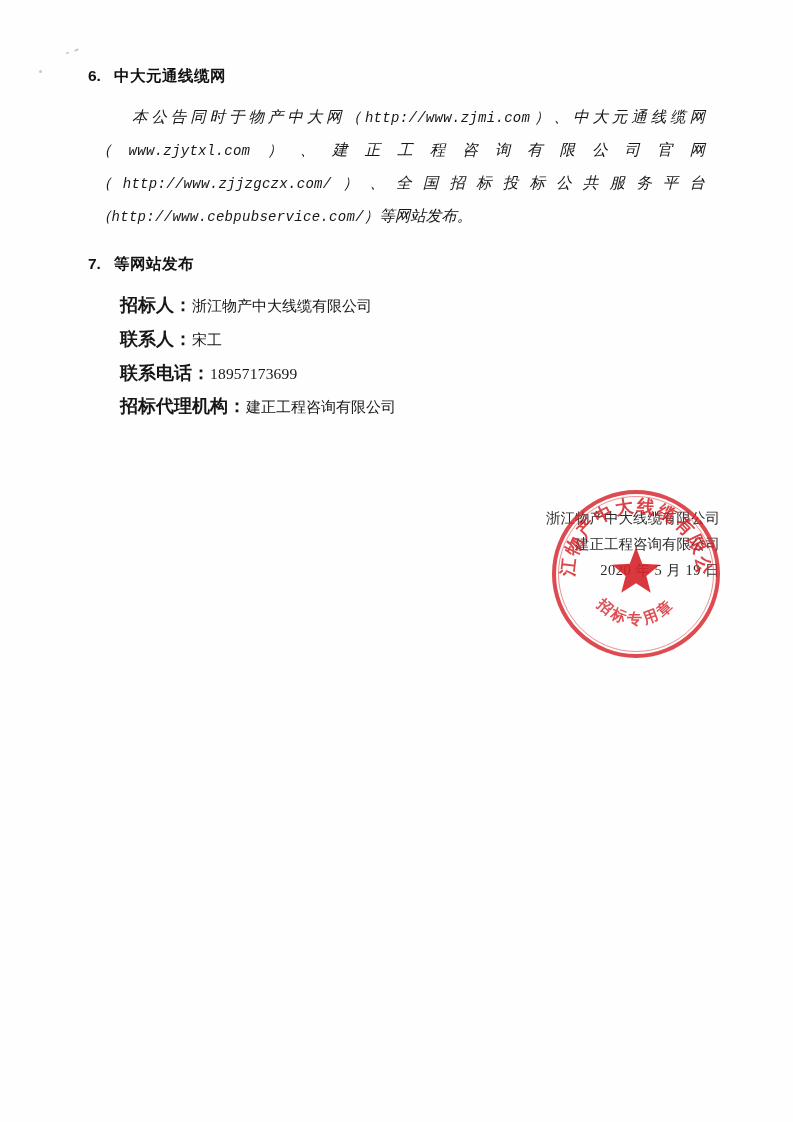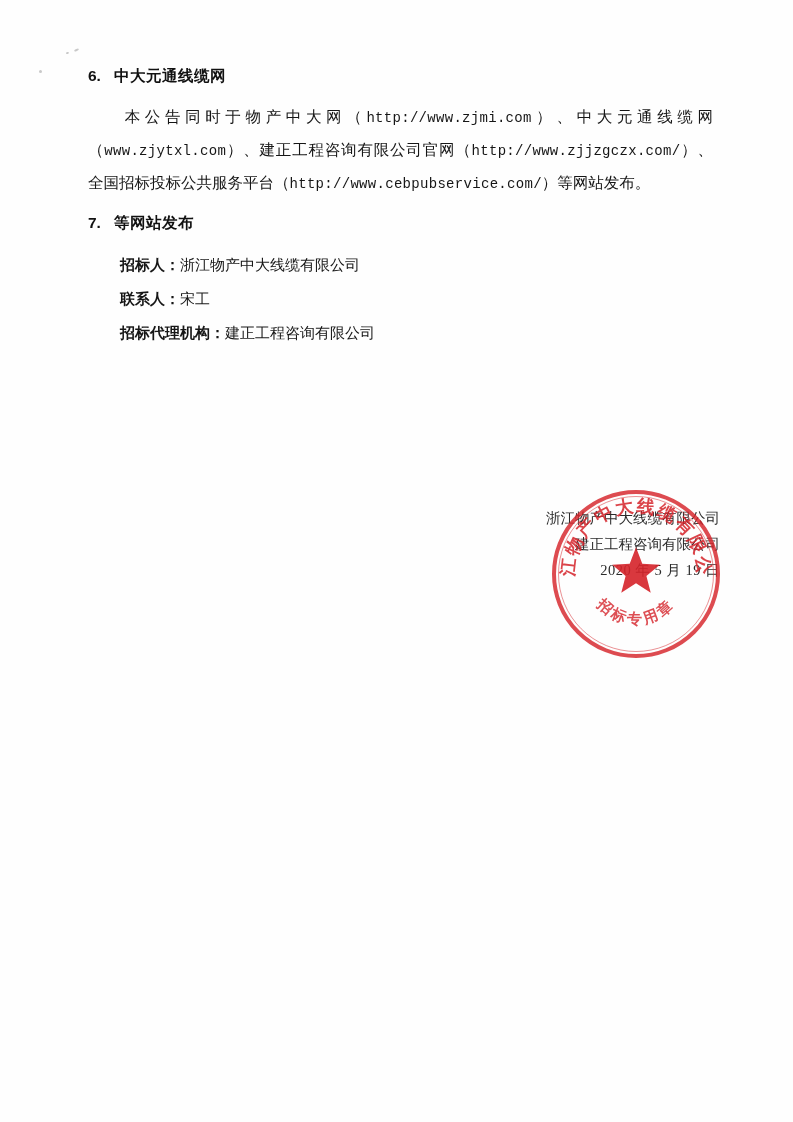--- a/index.html
+++ b/index.html
@@ -57,22 +57,23 @@
   }
   .section-head .txt {
     letter-spacing: 0.5px;
   }
 
   .para {
     font-size: 15.5px;
     line-height: 31px;
     text-align: justify;
     text-justify: inter-ideograph;
-    margin: 0;
+    margin: 8px;
     color: #161616;
+    font-style: italic;
   }
   .para .indent {
     display: inline-block;
     width: 32px;
   }
   .mono {
     font-family: "Liberation Mono", monospace;
     font-size: 14px;
     letter-spacing: 0.3px;
   }
@@ -87,21 +88,21 @@
   .contact-list li {
     font-size: 15.5px;
     line-height: 33px;
     padding-left: 32px;
     color: #161616;
     white-space: nowrap;
   }
   .contact-list li .label {
     font-family: "Liberation Sans", sans-serif;
     font-weight: 600;
-    font-size: 15px;
+    font-size: 18px;
   }
   .contact-list li .value {
     font-family: "Liberation Serif", serif;
     font-size: 15px;
   }
   .contact-list li .value.numeric {
     font-family: "Liberation Serif", serif;
     font-size: 15.5px;
     letter-spacing: 0.2px;
   }
@@ -184,20 +185,23 @@
       <span class="num">7.</span>
       <span class="txt">等网站发布</span>
     </h2>
 
     <ul class="contact-list">
       <li>
         <span class="label">招标人：</span><span class="value">浙江物产中大线缆有限公司</span>
       </li>
       <li>
         <span class="label">联系人：</span><span class="value">宋工</span>
+      </li>
+      <li>
+        <span class="label">联系电话：</span><span class="value numeric">18957173699</span>
       </li>
       <li>
         <span class="label">招标代理机构：</span><span class="value">建正工程咨询有限公司</span>
       </li>
     </ul>
   </div>
 
   <div class="signature">
     <div class="line">浙江物产中大线缆有限公司</div>
     <div class="line">建正工程咨询有限公司</div>

